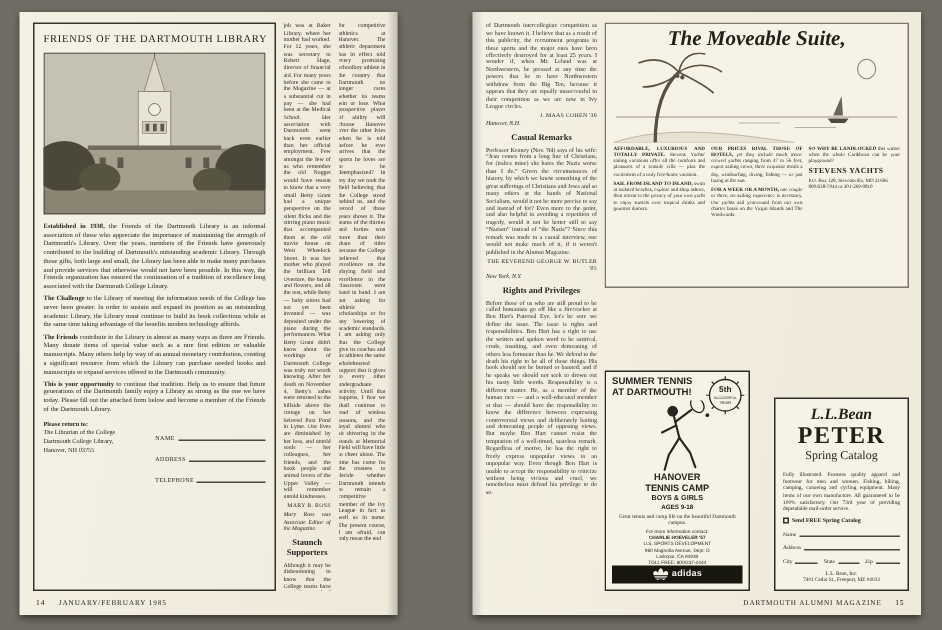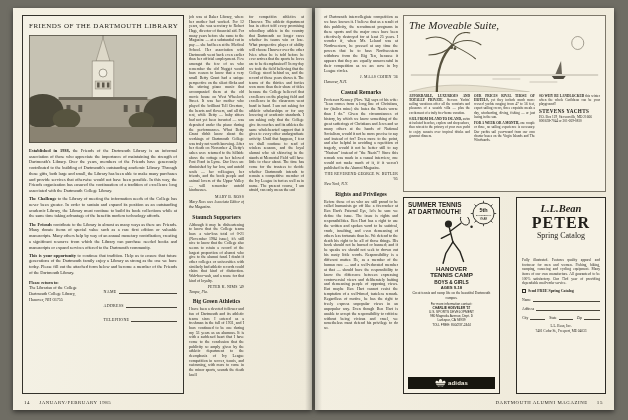--- a/index.html
+++ b/index.html
@@ -1,20 +1,20 @@
 <!DOCTYPE html>
 <html><head>
 <meta charset="utf-8">
 <style>
   * { margin:0; padding:0; box-sizing:border-box; }
   html,body { width:628px; height:420px; }
   body { font-family:"Liberation Serif","DejaVu Serif",serif; }
   .stage { position:relative; width:628px; height:420px; background:#6f6d64; overflow:hidden; color:#211f1a; }
   .page { position:absolute; top:8px; height:402px; background:linear-gradient(100deg,#f4f0e3,#eee9d9); box-shadow:0 2px 5px rgba(0,0,0,.55); }
-  .page-left { left:13px; width:299px; }
+  .page-left { left:13px; width:252px; }
   .page-right { left:315px; width:299px; }
   .page-left::after { content:""; position:absolute; right:0; top:0; bottom:0; width:7px; background:linear-gradient(to right,rgba(0,0,0,0),rgba(0,0,0,.20)); }
   .page-right::before { content:""; position:absolute; left:0; top:0; bottom:0; width:7px; background:linear-gradient(to left,rgba(0,0,0,0),rgba(0,0,0,.16)); }
 
   .inner { display:flex; gap:5px; padding:7px 8px 0 9px; height:386px; overflow:hidden; }
 
   
   .feature-box { width:162px; border:1px solid #34322b; padding:5px 6px; overflow:hidden; background:rgba(255,255,255,.12); }
   .feature-title { font-size:7px; letter-spacing:.5px; text-align:center; margin:1px 0 5px; white-space:nowrap; }
   .photo { display:block; width:100%; height:108px; margin-bottom:5px; }
@@ -42,46 +42,46 @@
   .folio-left { left:11px; }
   .folio-right { right:11px; text-align:right; }
   .folio .num { font-size:5px; }
   .folio-left .ftext { margin-left:9px; }
   .folio-right .num { margin-left:9px; }
 
   
   .ads { flex:1; display:flex; flex-direction:column; gap:5px; overflow:hidden; }
   .ad { background:#f6f2e5; }
   .stevens { height:177px; border:.6px solid #7c776a; padding:4px 5px; overflow:hidden; }
-  .stv-h1 { font-size:11px; font-style:italic; font-weight:normal; line-height:1.05; }
+  .stv-h1 { font-size:14px; font-style:italic; font-weight:bold; text-align:center; line-height:1.05; }
   .stv-h2 { font-size:7.2px; font-style:italic; font-weight:bold; text-align:center; margin-bottom:2px; }
   .stv-art { display:block; width:100%; height:60px; }
   .stv-cols { display:flex; gap:4px; margin-top:2px; }
   .stv-col { flex:1; font-size:3.4px; line-height:1.25; text-align:justify; }
   .stv-col p { margin-bottom:2px; }
   .stv-col .lead { font-weight:bold; }
   .stv-company { font-weight:bold; font-size:5.2px; letter-spacing:.3px; margin-top:2px; }
   .stv-addr { font-size:3.4px; line-height:1.3; }
-  .ad-row { flex:1; display:flex; gap:16px; overflow:hidden; }
+  .ad-row { flex:1; display:flex; gap:16px; overflow:hidden;align-items:flex-end; }
   .tennis { width:97px; border:.9px solid #2c2a24; padding:4px; position:relative; display:flex; flex-direction:column; text-align:center; font-family:"Liberation Sans","DejaVu Sans",sans-serif; overflow:hidden; }
   .tn-head { font-size:6.4px; font-weight:bold; line-height:1.08; text-align:left; width:70%; }
   .tn-badge { position:absolute; top:2px; right:2px; width:27px; height:27px; }
   .tn-art { display:block; margin:1px auto 0; width:48px; height:48px; }
   .tn-camp { font-size:6.2px; font-weight:bold; line-height:1.05; margin-top:1px; }
   .tn-who { font-size:4.8px; font-weight:bold; margin-top:1px; }
   .tn-ages { font-size:4.2px; font-weight:bold; }
   .tn-blurb { font-size:3.6px; line-height:1.25; margin-top:1.5px; font-family:"Liberation Serif",serif; }
   .tn-contact { font-size:3.2px; line-height:1.3; margin-top:1.5px; }
   .tn-contact .cname { font-weight:bold; }
   .adidas-bar { margin-top:auto; background:#17160f; color:#f3efe2; height:12px; display:flex; align-items:center; justify-content:center; gap:2px; }
   .adidas-word { font-size:6px; font-weight:bold; letter-spacing:.2px; }
   .llbean { flex:1; border:.9px solid #2c2a24; padding:5px 5px 4px; text-align:center; overflow:hidden; display:flex; flex-direction:column; }
   .llb-logo { font-size:10.5px; font-weight:bold; font-style:italic; }
   .llb-free { font-size:16px; font-weight:bold; letter-spacing:1px; line-height:1; margin-top:1px; }
-  .llb-cat { font-size:8px; margin-bottom:18px; }
+  .llb-cat { font-size:8px; margin-bottom:6px; }
   .llb-body { font-size:3.6px; line-height:1.3; text-align:justify; }
   .llb-offer { display:flex; align-items:center; gap:2px; margin-top:3px; font-size:3.9px; font-weight:bold; }
   .cb { width:4px; height:4px; border:.7px solid #33312a; display:inline-block; flex:none; }
   .llb-field { display:flex; align-items:flex-end; margin-top:5px; font-size:3.7px; }
   .llb-field .field-line { border-bottom:.6px solid #4a463c; }
   .llb-triple { display:flex; gap:4px; }
   .llb-triple .llb-field { flex:1; }
   .llb-co { font-size:3.5px; margin-top:4px; line-height:1.3; }
 </style>
 </head>

